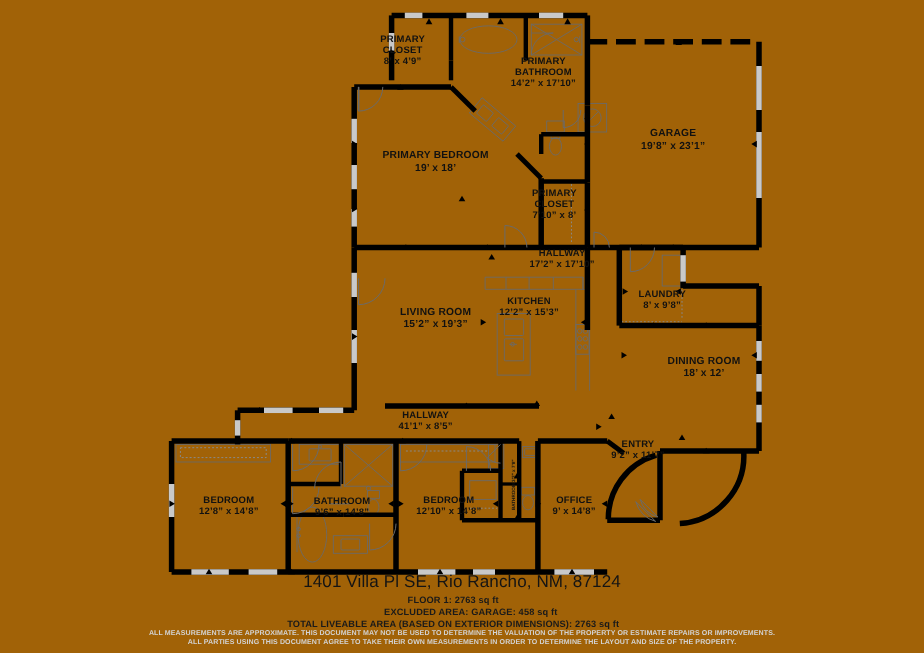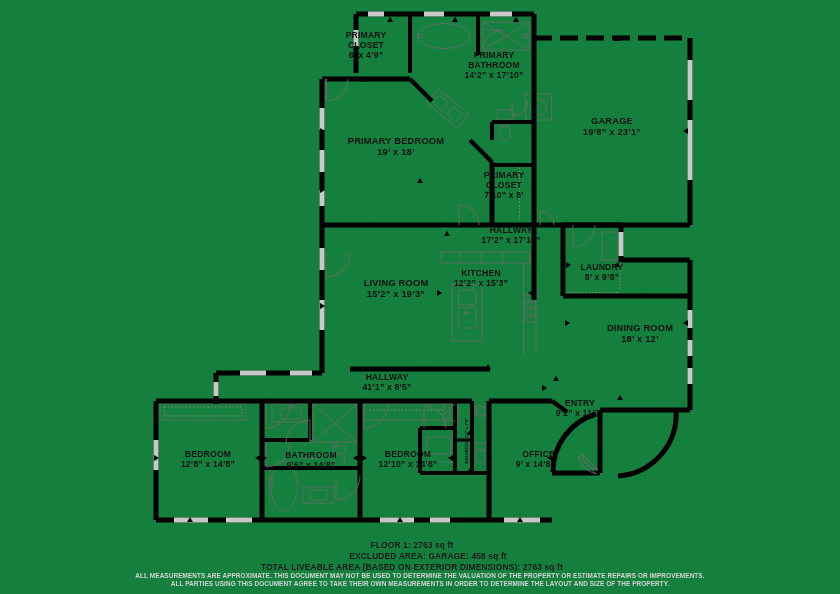--- a/index.html
+++ b/index.html
@@ -6,21 +6,21 @@
   * { box-sizing: border-box; }
   html, body {
     margin: 0; padding: 0;
     background: #ffffff;
     font-family: "Liberation Sans", sans-serif;
   }
   #page {
     position: relative;
     width: 840px;
     height: 594px;
-    background: #15803d;
+    background: #a16207;
     overflow: hidden;
   }
   #plan-svg { display: block; position: absolute; left: 0; top: 0; }
 
   .room-label {
     position: absolute;
     text-align: center;
     color: #111111;
     line-height: 1.18;
     white-space: nowrap;
@@ -503,24 +503,25 @@
   <div class="room-label rl-small" style="left:360px; top:449px; width:96px;">
     <span class="nm">BEDROOM</span>
     <span class="dm">12’10” x 14’8”</span>
   </div>
 
   <div class="vert-label" style="left:443px; top:438px; width:48px;">
     <span class="nm">BATHROOM</span>
     <span class="dm">3’2” x 7’8”</span>
   </div>
 
-  <div class="room-label rl-small" style="left:489px; top:449px; width:66px;text-align:right;">
+  <div class="room-label rl-small" style="left:489px; top:449px; width:66px;">
     <span class="nm">OFFICE</span>
     <span class="dm">9’ x 14’8”</span>
   </div>
 
+  <div id="addr">1401 Villa Pl SE, Rio Rancho, NM, 87124</div>
   <div class="meta" id="meta1">FLOOR 1: 2763 sq ft</div>
   <div class="meta" id="meta2">EXCLUDED AREA: GARAGE: 458 sq ft</div>
   <div class="meta" id="meta3">TOTAL LIVEABLE AREA (BASED ON EXTERIOR DIMENSIONS): 2763 sq ft</div>
   <div class="disclaimer" id="disc1">ALL MEASUREMENTS ARE APPROXIMATE. THIS DOCUMENT MAY NOT BE USED TO DETERMINE THE VALUATION OF THE PROPERTY OR ESTIMATE REPAIRS OR IMPROVEMENTS.</div>
   <div class="disclaimer" id="disc2">ALL PARTIES USING THIS DOCUMENT AGREE TO TAKE THEIR OWN MEASUREMENTS IN ORDER TO DETERMINE THE LAYOUT AND SIZE OF THE PROPERTY.</div>
 
 </div>
 
 </body></html>

